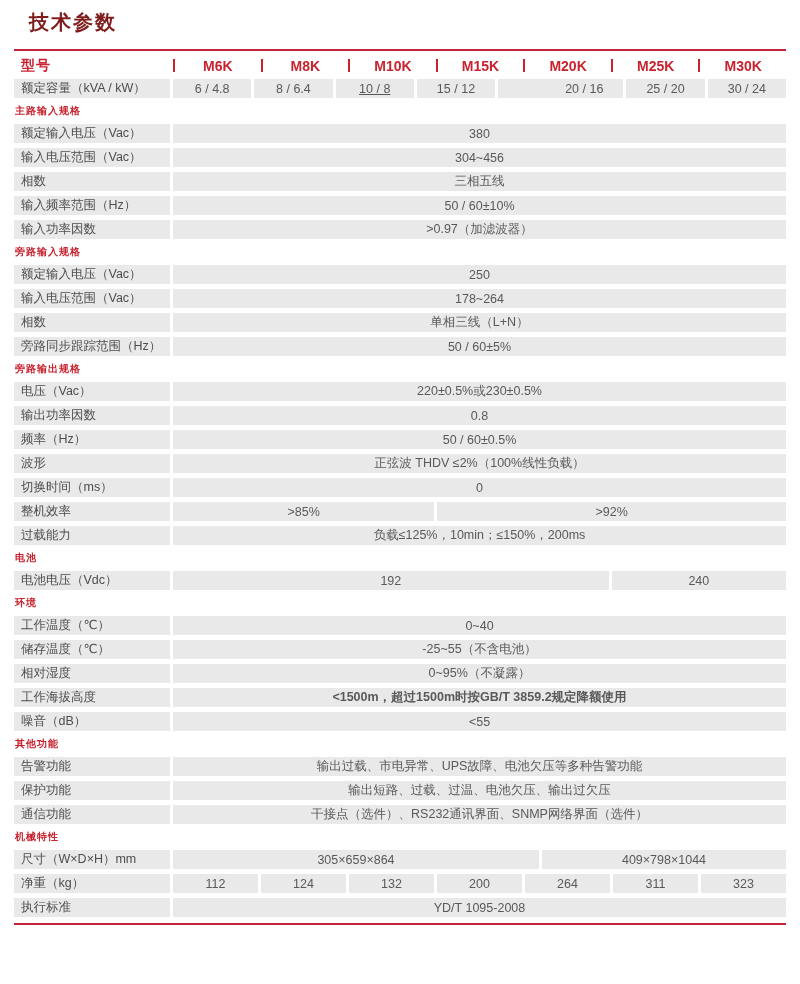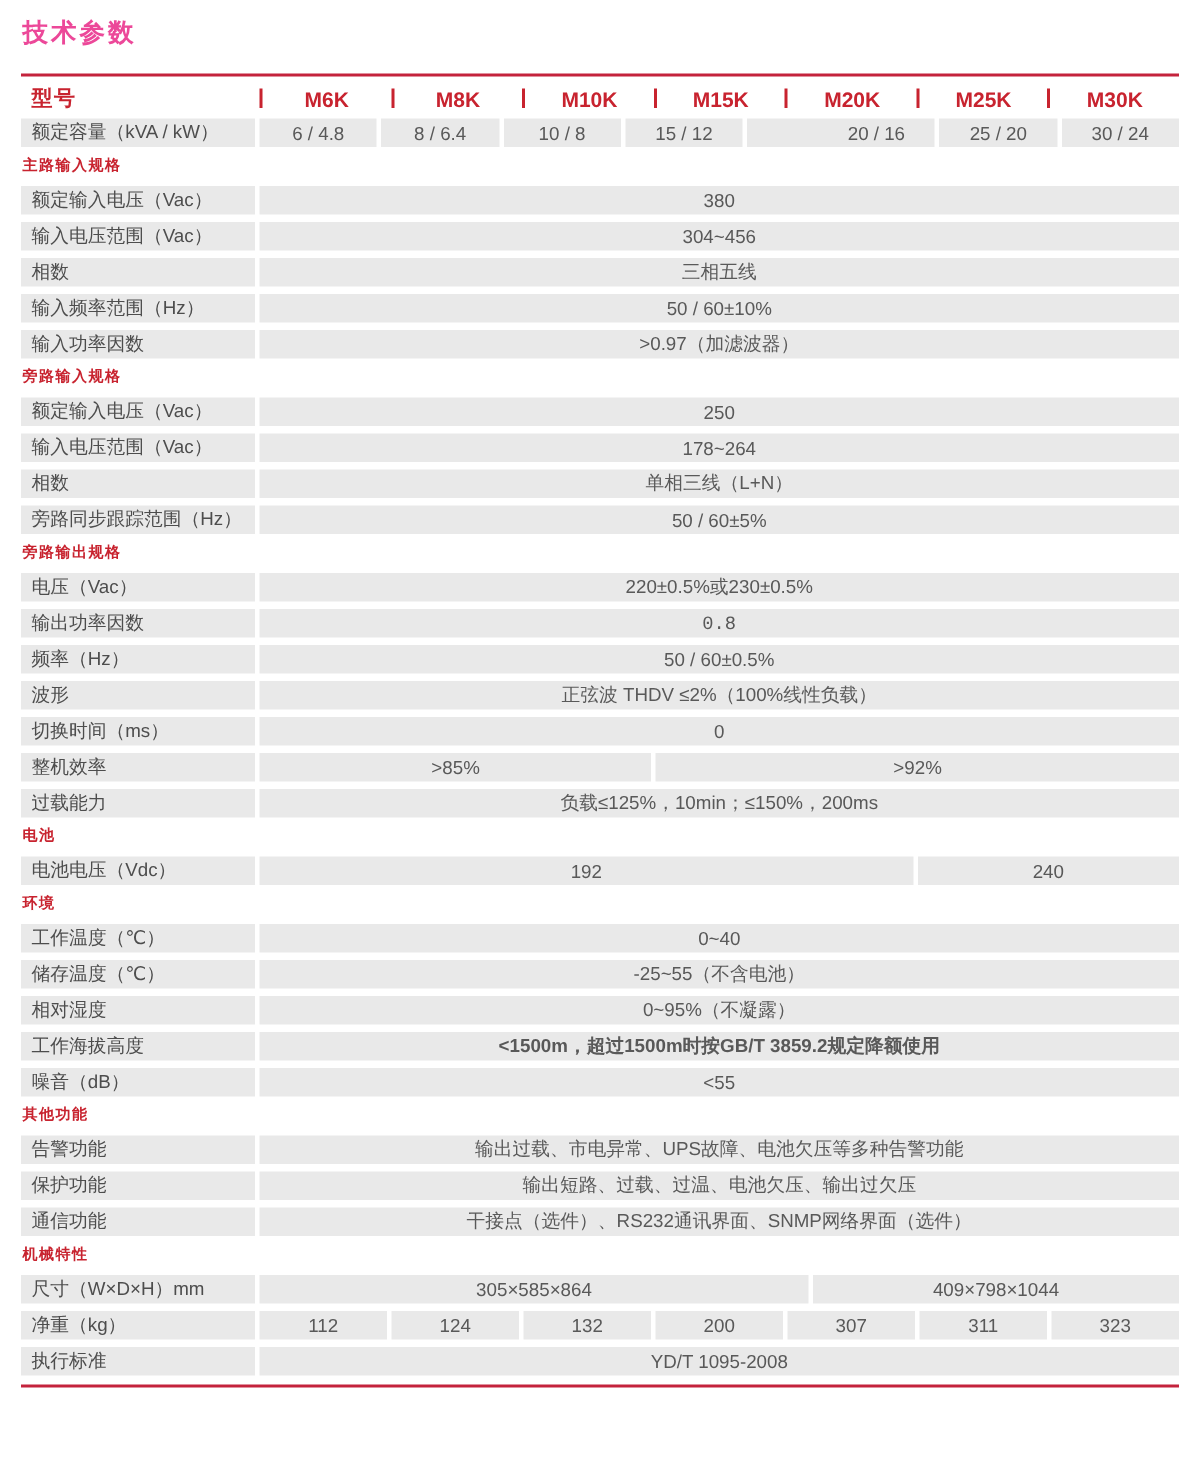--- a/index.html
+++ b/index.html
@@ -11,22 +11,22 @@
   }
   *{box-sizing:border-box;}
   html,body{margin:0;padding:0;}
   body{
     width:800px;height:984px;background:#ffffff;
     font-family:"Liberation Sans","DejaVu Sans",sans-serif;
     overflow:hidden;
   }
   .page{padding:12px 14px 0 14px;}
   .page-title{
-    font-size:17px;font-weight:bold;color:#ec4899;
-    letter-spacing:2px;margin:0 0 0 1px;line-height:20px;
+    font-size:20px;font-weight:bold;color:#7f1d1d;
+    letter-spacing:2px;margin:0 0 0 15px;line-height:20px;
   }
   .spec-table{
     margin-top:17px;width:772px;
     border-top:2px solid var(--line-red);
     border-bottom:2px solid var(--line-red);
     padding-top:3px;padding-bottom:1px;
   }
   .header-row{display:flex;align-items:center;height:23px;margin-bottom:2px;}
   .header-label{
     width:159px;padding-left:7px;
@@ -78,21 +78,21 @@
           <span class="vbar"></span>
           <div class="model-col">M30K</div>
         </div>
     </div>
     <div id="table-body">
         <div class="t-row">
           <div class="label-cell">额定容量（kVA / kW）</div>
           <div class="row-cells">
             <div class="v-cell" style="flex: 1 1 0px;">6 / 4.8</div>
             <div class="v-cell" style="flex: 1 1 0px;">8 / 6.4</div>
-            <div class="v-cell" style="flex: 1 1 0px;">10 / 8</div>
+            <div class="v-cell" style="flex: 1 1 0px; text-decoration: underline;">10 / 8</div>
             <div class="v-cell" style="flex: 1 1 0px;">15 / 12</div>
             <div class="v-cell" style="flex: 1 1 0px; padding-left: 47px;">20 / 16</div>
             <div class="v-cell" style="flex: 1 1 0px;">25 / 20</div>
             <div class="v-cell" style="flex: 1 1 0px;">30 / 24</div>
           </div>
         </div>
         <div class="section-title">主路输入规格</div>
         <div class="t-row">
           <div class="label-cell">额定输入电压（Vac）</div>
           <div class="row-cells">
@@ -151,21 +151,21 @@
         <div class="section-title">旁路输出规格</div>
         <div class="t-row">
           <div class="label-cell">电压（Vac）</div>
           <div class="row-cells">
             <div class="v-cell" style="flex: 7 7 0px;">220±0.5%或230±0.5%</div>
           </div>
         </div>
         <div class="t-row">
           <div class="label-cell">输出功率因数</div>
           <div class="row-cells">
-            <div class="v-cell" style="flex: 7 7 0px; font-family: Liberation Mono, monospace;">0.8</div>
+            <div class="v-cell" style="flex: 7 7 0px;">0.8</div>
           </div>
         </div>
         <div class="t-row">
           <div class="label-cell">频率（Hz）</div>
           <div class="row-cells">
             <div class="v-cell" style="flex: 7 7 0px;">50 / 60±0.5%</div>
           </div>
         </div>
         <div class="t-row">
           <div class="label-cell">波形</div>
@@ -247,32 +247,32 @@
         <div class="t-row">
           <div class="label-cell">通信功能</div>
           <div class="row-cells">
             <div class="v-cell" style="flex: 7 7 0px;">干接点（选件）、RS232通讯界面、SNMP网络界面（选件）</div>
           </div>
         </div>
         <div class="section-title">机械特性</div>
         <div class="t-row">
           <div class="label-cell">尺寸（W×D×H）mm</div>
           <div class="row-cells">
-            <div class="v-cell" style="flex: 3 3 0px;">305×585×864</div>
+            <div class="v-cell" style="flex: 3 3 0px;">305×659×864</div>
             <div class="v-cell" style="flex: 2 2 0px;">409×798×1044</div>
           </div>
         </div>
         <div class="t-row">
           <div class="label-cell">净重（kg）</div>
           <div class="row-cells">
             <div class="v-cell" style="flex: 1 1 0px;">112</div>
             <div class="v-cell" style="flex: 1 1 0px;">124</div>
             <div class="v-cell" style="flex: 1 1 0px;">132</div>
             <div class="v-cell" style="flex: 1 1 0px;">200</div>
-            <div class="v-cell" style="flex: 1 1 0px;">307</div>
+            <div class="v-cell" style="flex: 1 1 0px;">264</div>
             <div class="v-cell" style="flex: 1 1 0px;">311</div>
             <div class="v-cell" style="flex: 1 1 0px;">323</div>
           </div>
         </div>
         <div class="t-row">
           <div class="label-cell">执行标准</div>
           <div class="row-cells">
             <div class="v-cell" style="flex: 7 7 0px;">YD/T 1095-2008</div>
           </div>
         </div>

